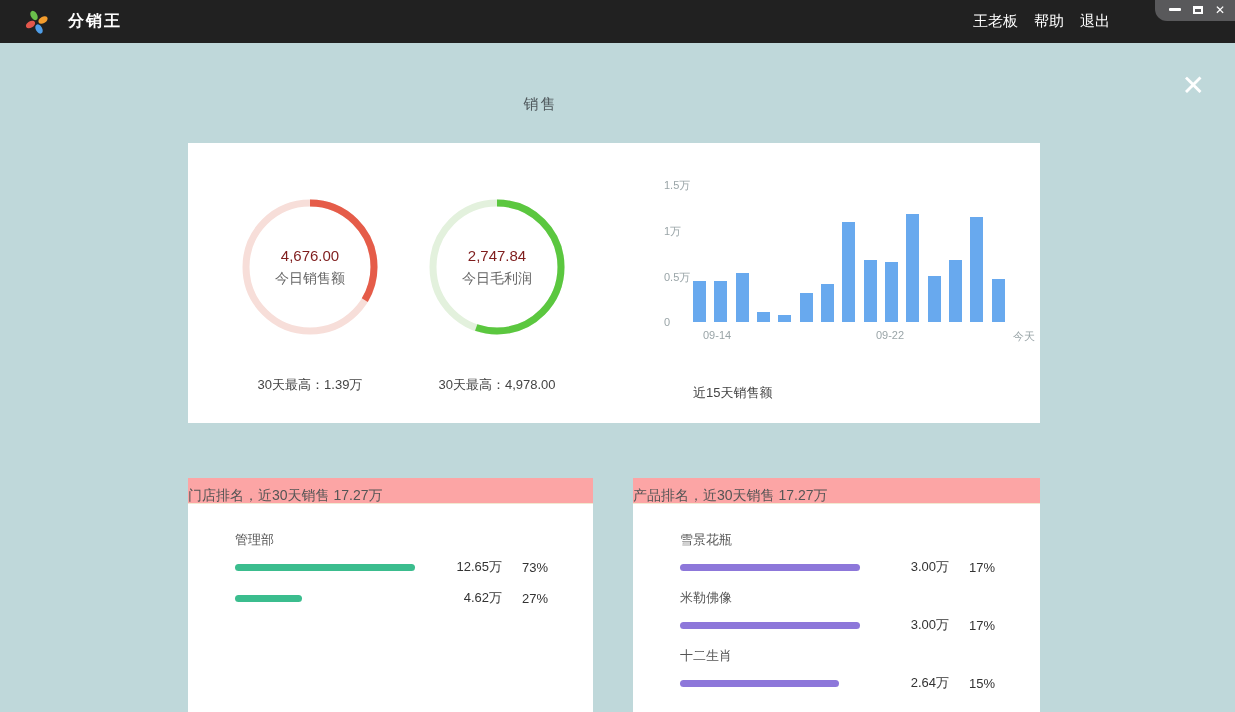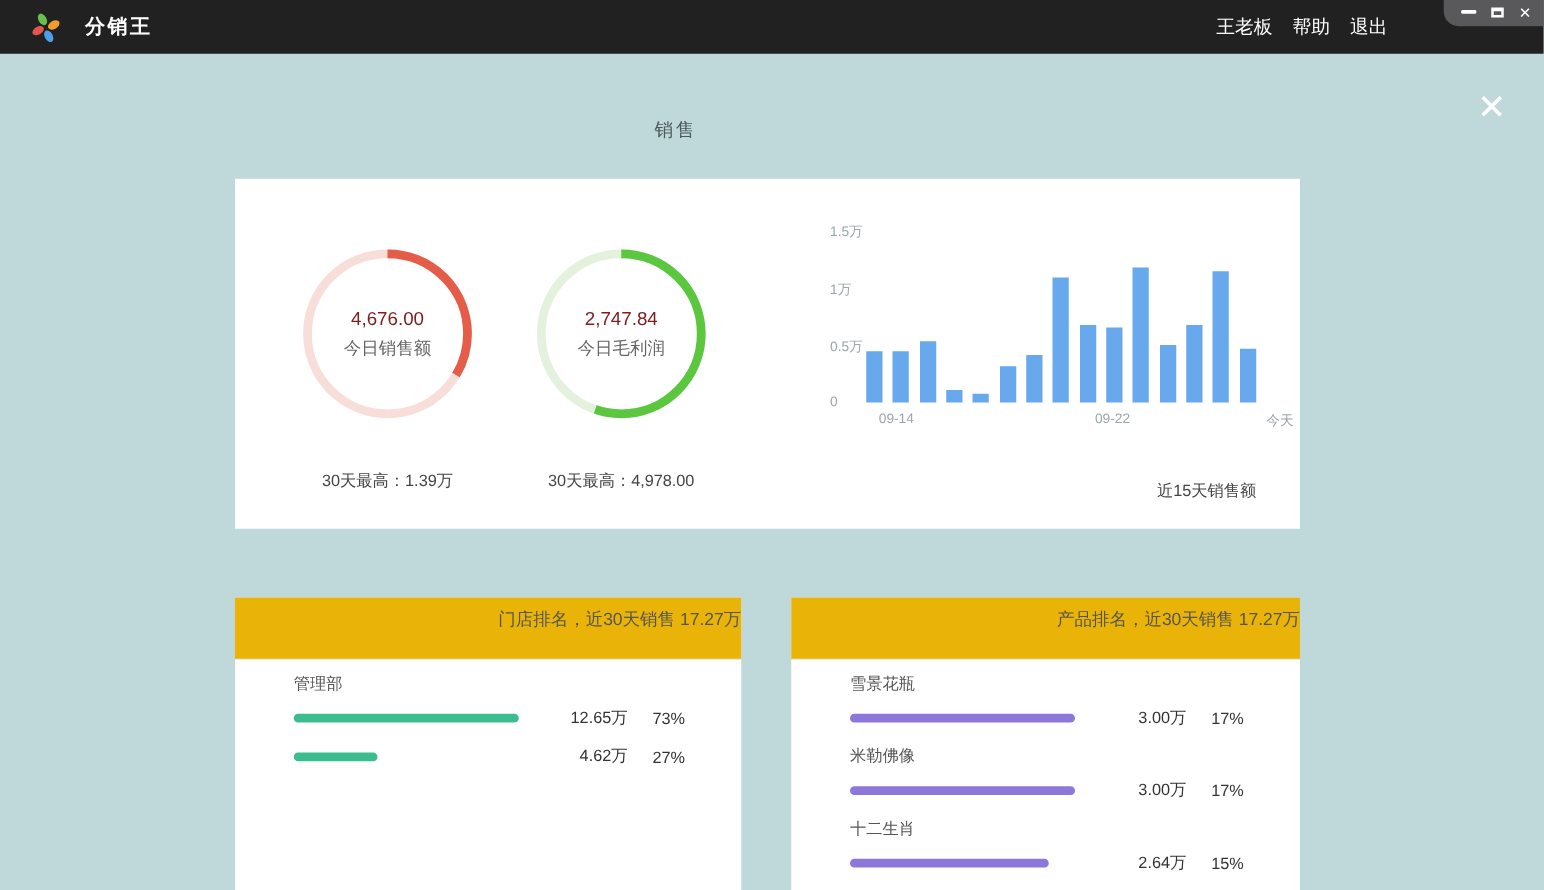--- a/index.html
+++ b/index.html
@@ -44,29 +44,29 @@
   .donut-label { font-size:14px; color:#666; }
   .donut-caption { position:absolute; top:233px; width:200px; text-align:center; font-size:13px; color:#444; }
   .donut-caption.c1 { left:22px; }
   .donut-caption.c2 { left:209px; }
   
   .chart-area { position:absolute; left:505px; top:41px; width:312px; height:138px;
                 display:flex; align-items:flex-end; justify-content:space-between; }
   .chart-bar { width:13px; }
   .ytick { position:absolute; width:48px; text-align:left; font-size:11px; color:#9aa5a8; left:476px; }
   .xtick { position:absolute; top:186px; font-size:11px; color:#9aa5a8;margin-left:20px; }
-  .chart-caption { position:absolute; left:505px; top:241px; width:312px; text-align:right;
+  .chart-caption { position:absolute; left:505px; top:241px; width:312px; text-align:left;
                    font-size:13px; color:#444; }
   
   .rank-card { position:absolute; top:478px; background:#fff; height:300px; }
   .rank-card.left  { left:188px; width:405px; }
   .rank-card.right { left:633px; width:407px; }
-  .rank-header { height:50px; line-height:34px; text-align:right; background:#eab308;
+  .rank-header { height:26px; line-height:34px; text-align:left; background:#fca5a5;
                  font-size:14px; color:#555; border-bottom:1px solid #f1ead1; }
-  .rank-body { padding:10px 45px 0 47px; }
+  .rank-body { padding:27px 45px 0 47px; }
   .rank-row { margin-bottom:13px; }
   .rank-name { font-size:13px; color:#555; margin-bottom:9px; }
   .rank-bar-line { display:flex; align-items:center; }
   .rank-track { width:190px; }
   .rank-fill { height:7px; border-radius:4px; }
   .rank-val { flex:1; text-align:right; font-size:13px; color:#333; }
   .rank-pct { width:46px; text-align:right; font-size:13px; color:#333; }
 </style>
 </head>
 <body>

